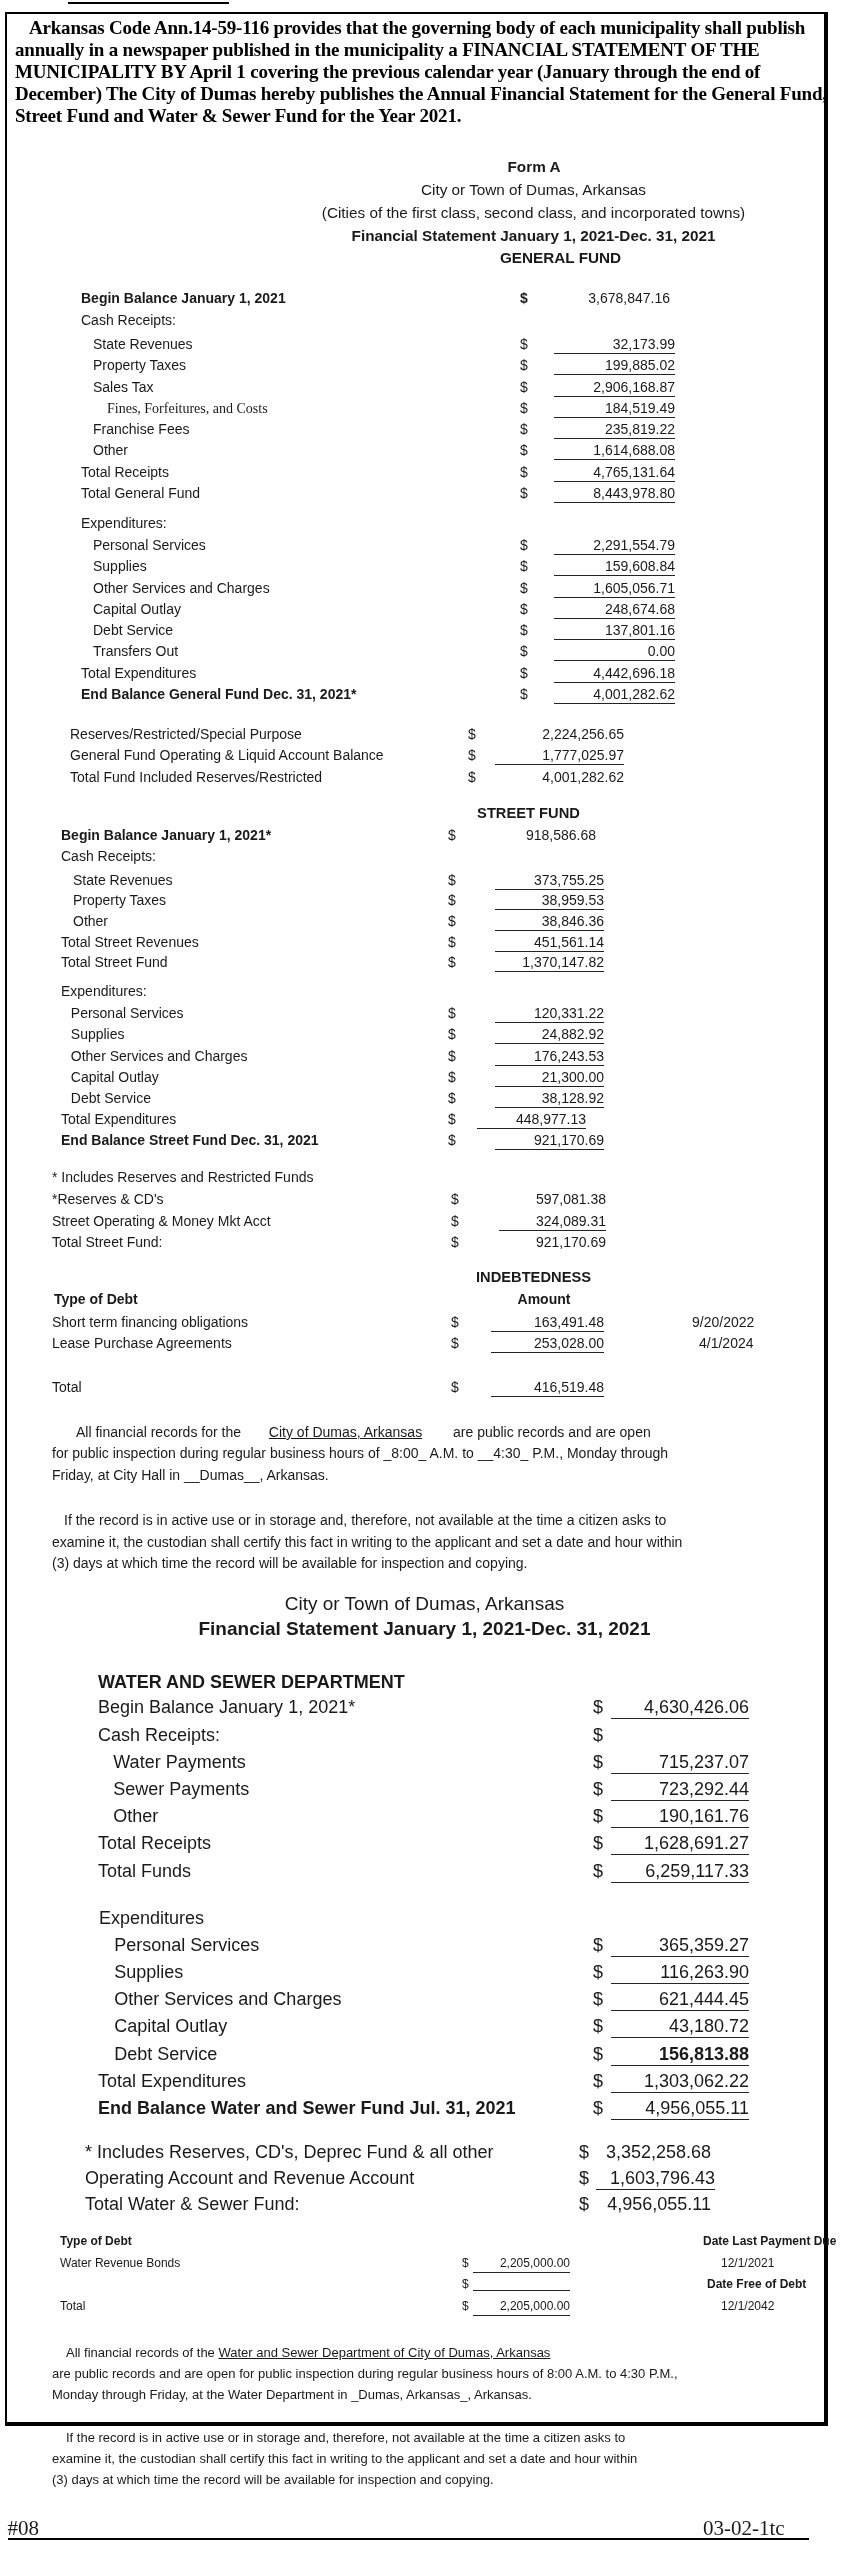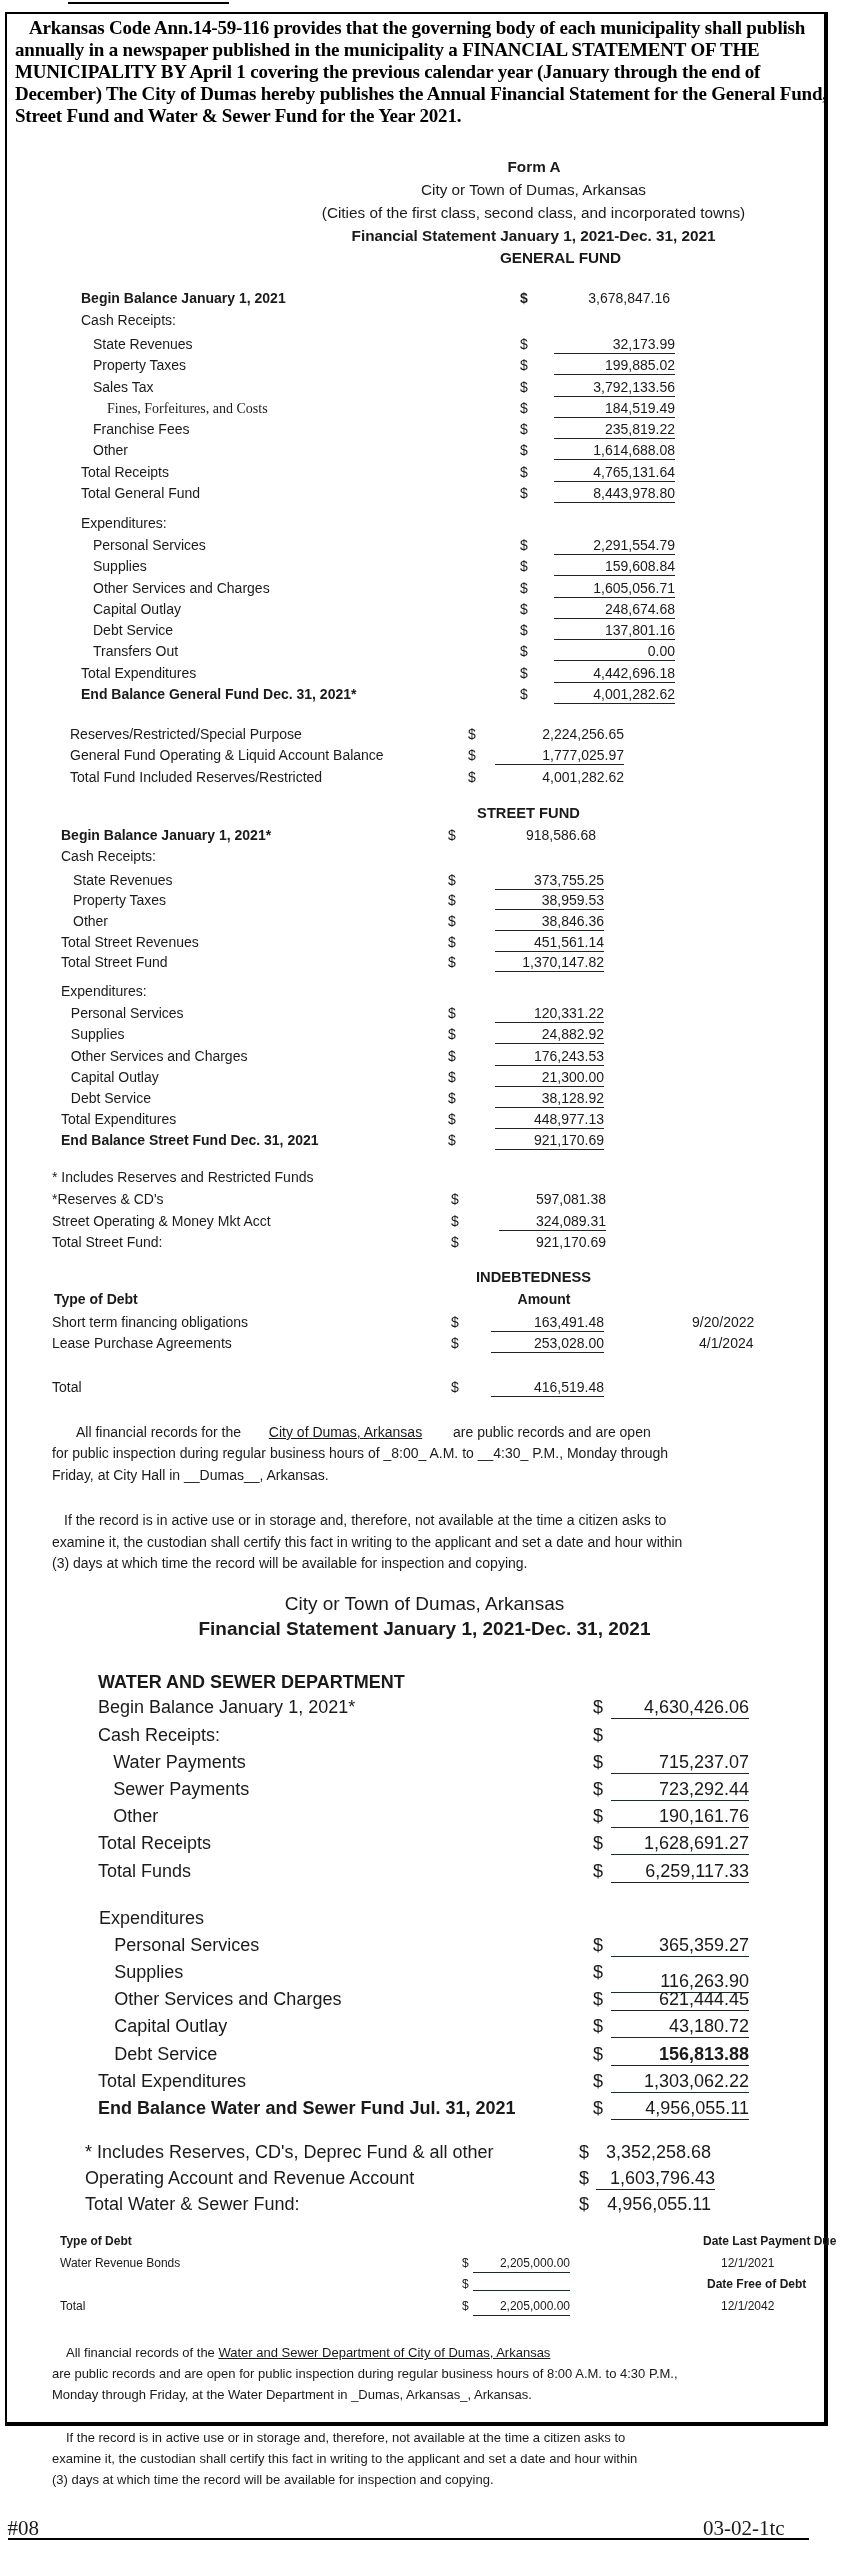--- a/index.html
+++ b/index.html
@@ -54,21 +54,21 @@
     <span class="amt ul" style="left:473px; width:121px;">32,173.99</span>
   </div>
   <div class="row" style="top:357px; left:81px;">
     <span class="lbl" style="left:12px;">Property Taxes</span>
     <span class="dol" style="left:439px;">$</span>
     <span class="amt ul" style="left:473px; width:121px;">199,885.02</span>
   </div>
   <div class="row" style="top:379px; left:81px;">
     <span class="lbl" style="left:12px;">Sales Tax</span>
     <span class="dol" style="left:439px;">$</span>
-    <span class="amt ul" style="left:473px; width:121px;">3,792,133.56</span>
+    <span class="amt ul" style="left:473px; width:121px;">2,906,168.87</span>
   </div>
   <div class="row" style="top:400px; left:81px;">
     <span class="lbl" style="left:26px;font-family:Liberation Serif, serif;">Fines, Forfeitures, and Costs</span>
     <span class="dol" style="left:439px;">$</span>
     <span class="amt ul" style="left:473px; width:121px;">184,519.49</span>
   </div>
   <div class="row" style="top:421px; left:81px;">
     <span class="lbl" style="left:12px;">Franchise Fees</span>
     <span class="dol" style="left:439px;">$</span>
     <span class="amt ul" style="left:473px; width:121px;">235,819.22</span>
@@ -209,21 +209,21 @@
     <span class="amt ul" style="left:434px; width:109px;">21,300.00</span>
   </div>
   <div class="row" style="top:1090px; left:61px;">
     <span class="lbl" style="left:9.8px;">Debt Service</span>
     <span class="dol" style="left:387px;">$</span>
     <span class="amt ul" style="left:434px; width:109px;">38,128.92</span>
   </div>
   <div class="row" style="top:1111px; left:61px;">
     <span class="lbl">Total Expenditures</span>
     <span class="dol" style="left:387px;">$</span>
-    <span class="amt ul" style="left:434px; width:109px;">448,977.13</span>
+    <span class="amt ul" style="left:416px; width:109px;">448,977.13</span>
   </div>
   <div class="row b" style="top:1132px; left:61px;">
     <span class="lbl">End Balance Street Fund Dec. 31, 2021</span>
     <span class="dol" style="left:387px; font-weight:normal;">$</span>
     <span class="amt ul" style="left:434px; width:109px; font-weight:normal;">921,170.69</span>
   </div>
 
   <div class="row" style="top:1169px; left:52px;">
     <span class="lbl">* Includes Reserves and Restricted Funds</span>
   </div>
@@ -328,21 +328,21 @@
     <span class="lbl">Expenditures</span>
   </div>
   <div class="row" style="top:1934px; left:98px;">
     <span class="lbl" style="left:16.3px;">Personal Services</span>
     <span class="dol" style="left:495px;">$</span>
     <span class="amt ul-grn" style="left:513px; width:138px;">365,359.27</span>
   </div>
   <div class="row" style="top:1961px; left:98px;">
     <span class="lbl" style="left:16.3px;">Supplies</span>
     <span class="dol" style="left:495px;">$</span>
-    <span class="amt ul-grn" style="left:513px; width:138px;margin-top:9px;">116,263.90</span>
+    <span class="amt ul-grn" style="left:513px; width:138px;">116,263.90</span>
   </div>
   <div class="row" style="top:1988px; left:98px;">
     <span class="lbl" style="left:16.3px;">Other Services and Charges</span>
     <span class="dol" style="left:495px;">$</span>
     <span class="amt ul" style="left:513px; width:138px;">621,444.45</span>
   </div>
   <div class="row" style="top:2015px; left:98px;">
     <span class="lbl" style="left:16.3px;">Capital Outlay</span>
     <span class="dol" style="left:495px;">$</span>
     <span class="amt ul-grn" style="left:513px; width:138px;">43,180.72</span>

